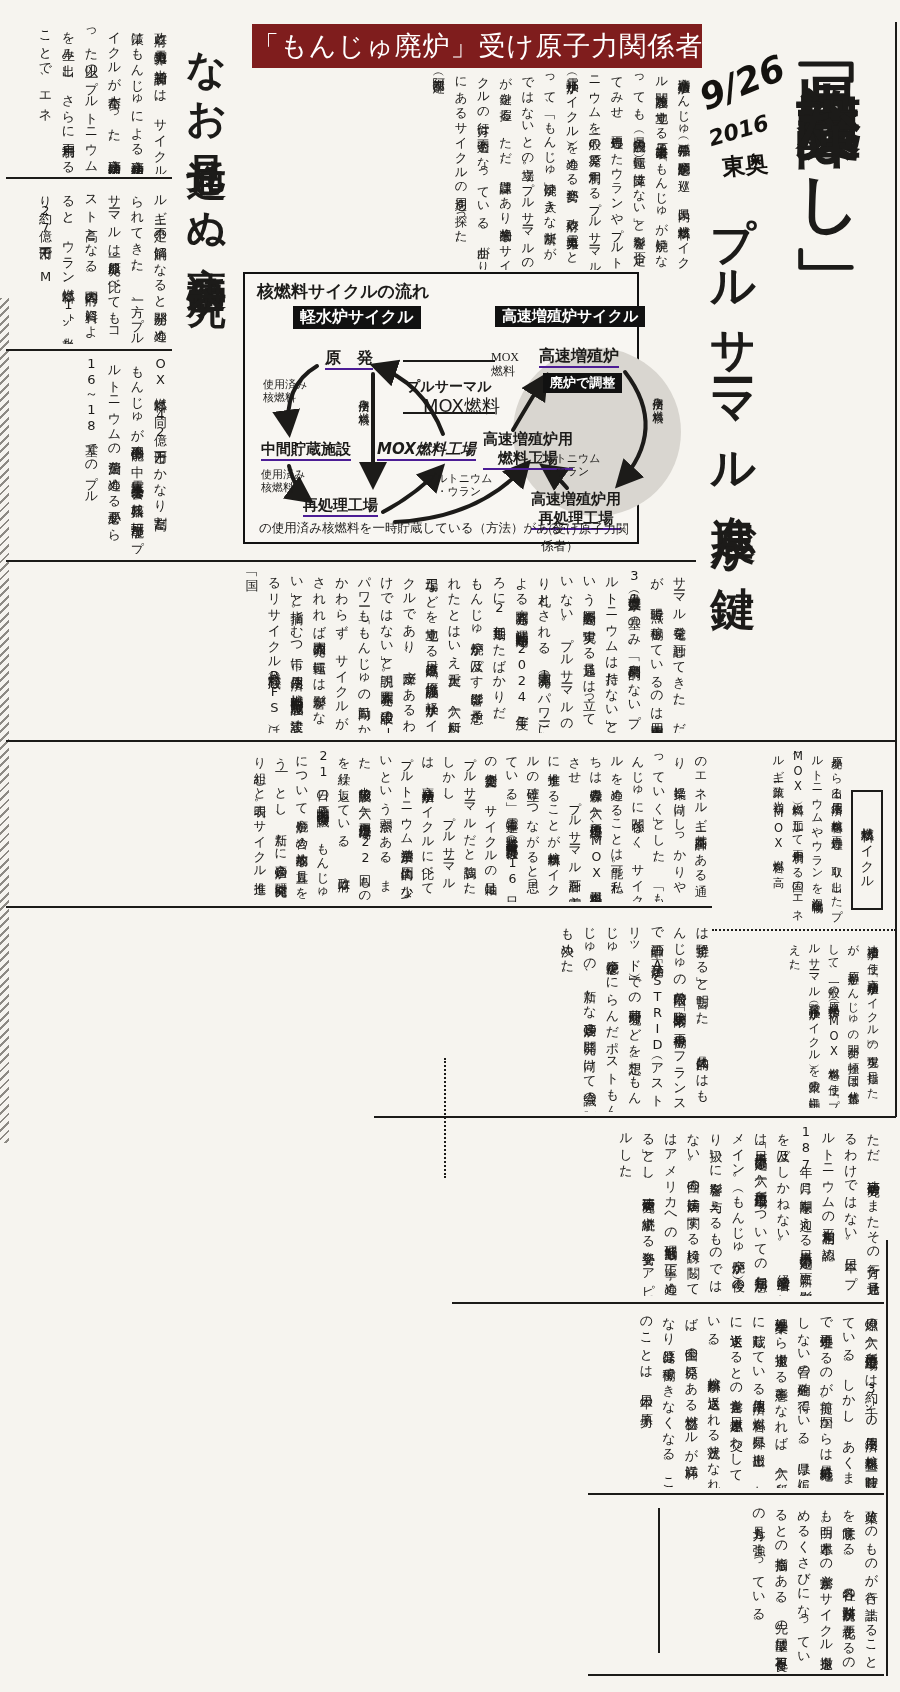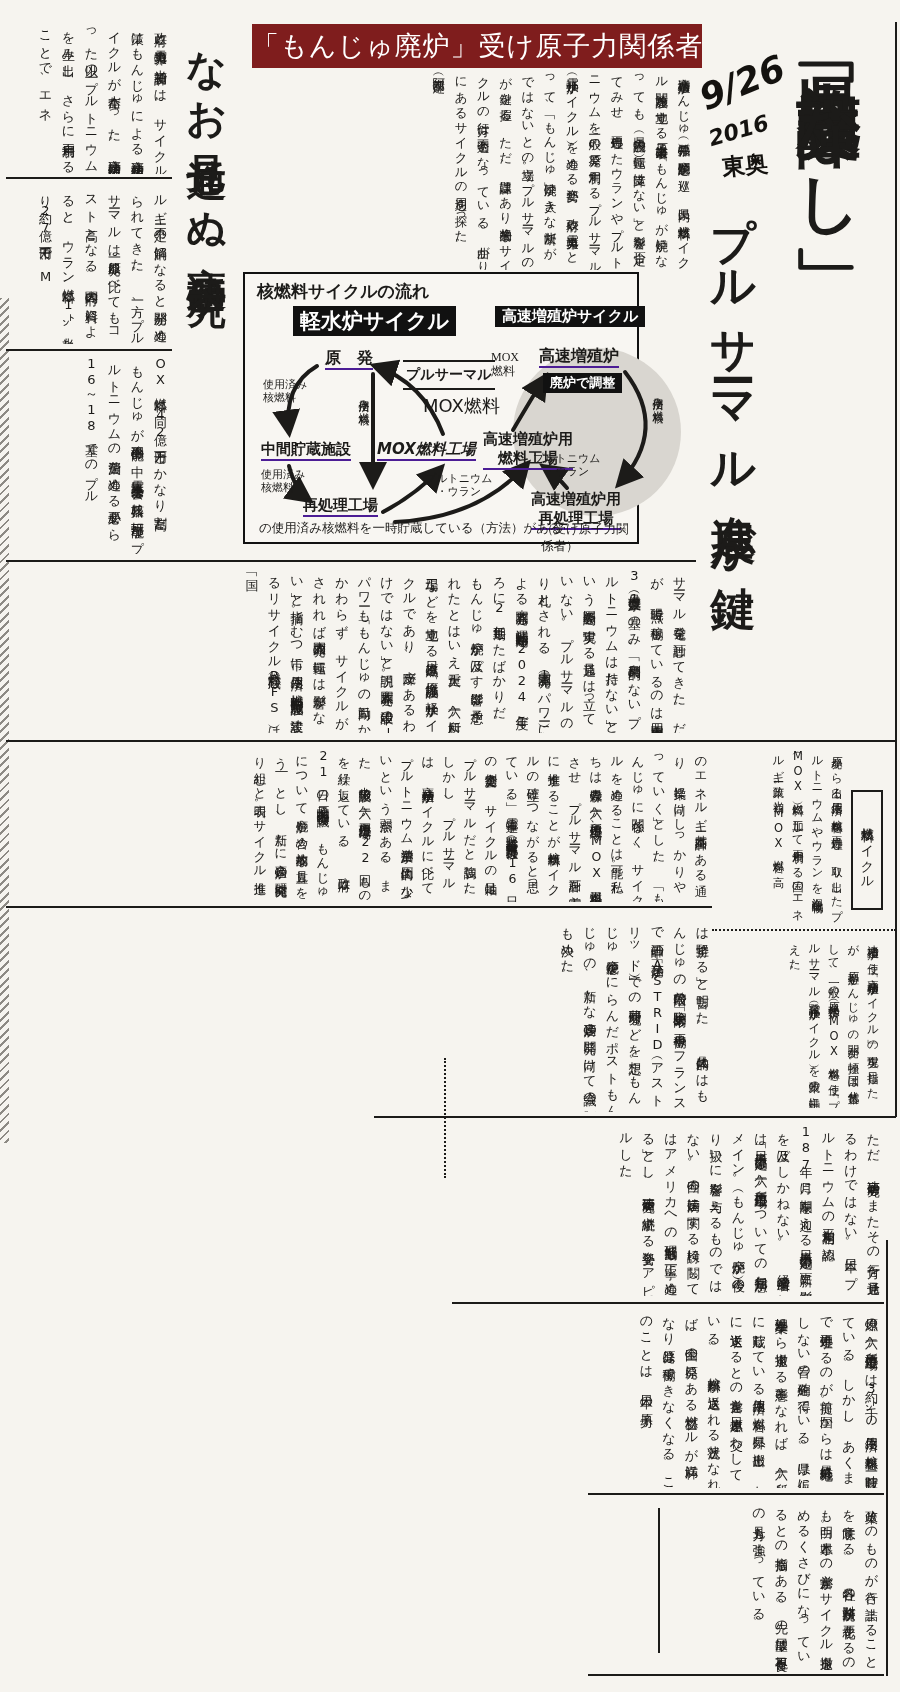--- a/index.html
+++ b/index.html
@@ -92,26 +92,26 @@
       <path d="M 198,160 Q 178,108 130,92" stroke="#1c1b19" stroke-width="4" fill="none" stroke-linecap="round" marker-end="url(#ah)"></path>
       <path d="M 138,238 Q 172,220 196,194" stroke="#1c1b19" stroke-width="4" fill="none" stroke-linecap="round" marker-end="url(#ah)"></path>
       <path d="M 150,248 Q 235,244 282,190" stroke="#1c1b19" stroke-width="4" fill="none" stroke-linecap="round" marker-end="url(#ah)"></path>
       <path d="M 322,214 Q 312,202 299,193" stroke="#1c1b19" stroke-width="4" fill="none" stroke-linecap="round" marker-end="url(#ah)"></path>
       <path d="M 268,156 Q 288,122 300,103" stroke="#1c1b19" stroke-width="4" fill="none" stroke-linecap="round" marker-end="url(#ah)"></path>
       <path d="M 380,98 Q 424,155 374,210" stroke="#1c1b19" stroke-width="4" fill="none" stroke-linecap="round" marker-end="url(#ah)"></path>
     </svg>
 
     <div style="position:absolute; left:12px; top:6px; font-size:17px; font-weight:bold;">核燃料サイクルの流れ</div>
 
-    <div class="chip" style="left:48px; top:32px; font-size:21px;">軽水炉サイクル</div>
+    <div class="chip" style="left:48px; top:32px; font-size:16px;">軽水炉サイクル</div>
     <div class="chip" style="left:250px; top:32px; font-size:15px;">高速増殖炉サイクル</div>
 
     <div class="node" style="left:80px; top:74px; font-size:16px;">原　発</div>
 
-    <div style="position:absolute; left:158px; top:86px; font-size:14px; font-weight:bold; border-top:2px solid #1c1b19; border-bottom:2px solid #1c1b19; padding:4px 3px;">プルサーマル</div>
+    <div style="position:absolute; left:158px; top:86px; font-size:14px; font-weight:bold; border-top:2px solid #1c1b19; border-bottom:2px solid #1c1b19; padding:16px 3px;">プルサーマル</div>
     <div class="flowlbl" style="left:178px; top:121px; font-size:18px;">MOX燃料</div>
 
     <div class="flowlbl" style="left:246px; top:76px; font-size:12px;font-family:Liberation Serif, serif;">
       <span style="display:block;">MOX</span>
       <span style="display:block;">燃料</span>
     </div>
 
     <div class="node" style="left:294px; top:72px; font-size:16px;">高速増殖炉</div>
     <div class="chip" style="left:298px; top:99px; font-size:13px; font-weight:bold;">廃炉で調整</div>
 

